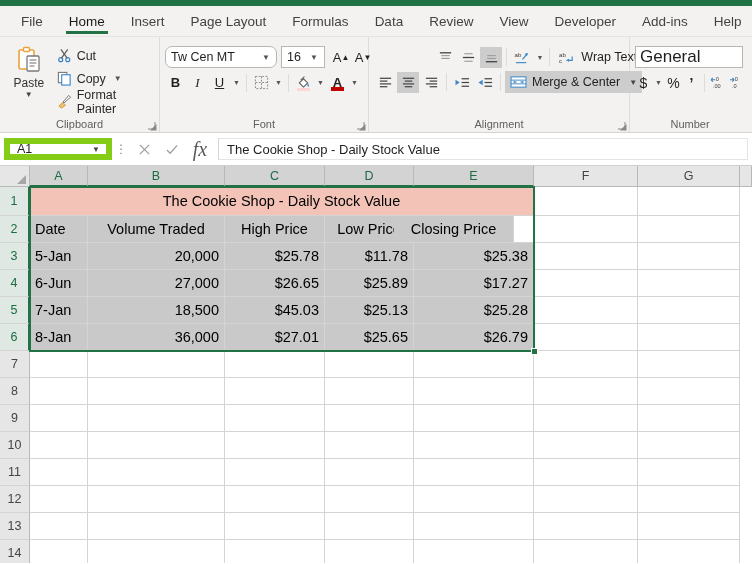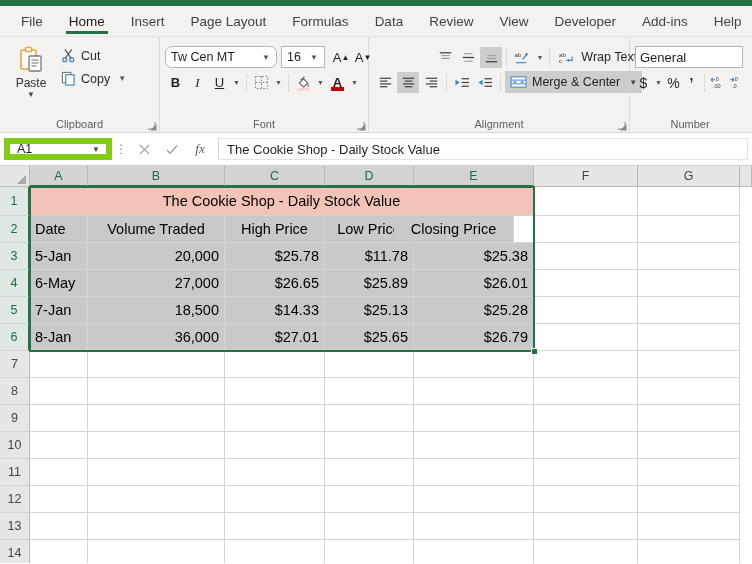--- a/index.html
+++ b/index.html
@@ -137,21 +137,21 @@
   }
   .merge-btn { background:#cdcdcd; }
   .merge-btn .car { font-size:8px; color:#444; margin-left: 4px; }
 
   
   .g-number { width: 120px; border-right: none; }
   .numfmt {
     width: 108px; height: 22px; margin-top: 5px;
     background:#fff; border:1px solid #b9b6b3;
     display:flex; align-items:center; padding: 0 4px;
-    font-size: 13px; color:#201f1e;
+    font-size: 17px; color:#201f1e;
   }
   .num-row { display:flex; align-items:center; gap:1px; padding-top:4px; }
   .nbtn {
     height:21px; min-width:17px; display:flex; align-items:center;
     justify-content:center; font-size:14px; color:#201f1e; cursor: default;
   }
 
   
   .formula-bar {
     height: 33px; background:#ffffff;
@@ -302,20 +302,29 @@
           <div class="clip-item">
             <span>
               <svg width="15" height="15" viewBox="0 0 16 16">
                 <rect x="1.5" y="1.5" width="9" height="11" fill="#fff" stroke="#7a7a7a" stroke-width="1.2"></rect>
                 <rect x="5" y="4" width="9" height="11" fill="#fff" stroke="#3b87c9" stroke-width="1.2"></rect>
               </svg>
             </span>
             <span>Copy</span>
             <span class="car">▼</span>
           </div>
+          <div class="clip-item">
+            <span>
+              <svg width="15" height="15" viewBox="0 0 16 16">
+                <path d="M2 13 L6 9 L9 12 L5 15 Z" fill="#f0c070" stroke="#c9922f" stroke-width="0.9"></path>
+                <path d="M6.5 8.5 L12.5 1.5 L14.5 3.5 L7.5 9.5 Z" fill="#fff" stroke="#6c6c6c" stroke-width="1"></path>
+              </svg>
+            </span>
+            <span>Format Painter</span>
+          </div>
         </div>
       </div>
       <div class="rgroup-label">Clipboard</div>
       <span class="dlg-launcher">
         <svg width="9" height="9" viewBox="0 0 9 9">
             <path d="M0 7 h7 V0" fill="none" stroke="#8a8886" stroke-width="1"></path>
             <path d="M2 8.5 L8.5 2 L8.5 8.5 Z" fill="#8a8886"></path>
           </svg>
       </span>
     </div>
@@ -556,21 +565,21 @@
         <svg width="13" height="13" viewBox="0 0 14 14">
             <path d="M2 2 L12 12 M12 2 L2 12" stroke="#a19f9d" stroke-width="1.4" fill="none"></path>
           </svg>
       </div>
       <div class="fb-btn">
         <svg width="14" height="13" viewBox="0 0 15 14">
             <path d="M2 7.5 L5.5 11 L13 2.5" stroke="#a19f9d" stroke-width="1.4" fill="none"></path>
           </svg>
       </div>
       <div class="fb-btn">
-        <span style="font-family:'Liberation Serif',serif;font-style:italic;font-size:13px;color:#5b5b5b;">fx</span>
+        <span style="font-family:'Liberation Serif',serif;font-style:italic;font-size:20px;color:#5b5b5b;">fx</span>
       </div>
     </div>
     <div class="fb-input">
       <span>The Cookie Shop - Daily Stock Value</span>
     </div>
   </div>
 
   <div class="grid-wrap">
     <div class="corner-box">
       <span class="corner-tri"></span>
@@ -727,42 +736,42 @@
         <div class="cell gray right" style="left: 195px; top: 56px; width: 100px; height: 27px;">
           <span>$25.78</span>
         </div>
         <div class="cell gray right" style="left: 295px; top: 56px; width: 89px; height: 27px;">
           <span>$11.78</span>
         </div>
         <div class="cell gray right" style="left: 384px; top: 56px; width: 120px; height: 27px;">
           <span>$25.38</span>
         </div>
         <div class="cell gray left" style="left: 0px; top: 83px; width: 58px; height: 27px;">
-          <span>6-May</span>
+          <span>6-Jun</span>
         </div>
         <div class="cell gray right" style="left: 58px; top: 83px; width: 137px; height: 27px;">
           <span>27,000</span>
         </div>
         <div class="cell gray right" style="left: 195px; top: 83px; width: 100px; height: 27px;">
           <span>$26.65</span>
         </div>
         <div class="cell gray right" style="left: 295px; top: 83px; width: 89px; height: 27px;">
           <span>$25.89</span>
         </div>
         <div class="cell gray right" style="left: 384px; top: 83px; width: 120px; height: 27px;">
-          <span>$26.01</span>
+          <span>$17.27</span>
         </div>
         <div class="cell gray left" style="left: 0px; top: 110px; width: 58px; height: 27px;">
           <span>7-Jan</span>
         </div>
         <div class="cell gray right" style="left: 58px; top: 110px; width: 137px; height: 27px;">
           <span>18,500</span>
         </div>
         <div class="cell gray right" style="left: 195px; top: 110px; width: 100px; height: 27px;">
-          <span>$14.33</span>
+          <span>$45.03</span>
         </div>
         <div class="cell gray right" style="left: 295px; top: 110px; width: 89px; height: 27px;">
           <span>$25.13</span>
         </div>
         <div class="cell gray right" style="left: 384px; top: 110px; width: 120px; height: 27px;">
           <span>$25.28</span>
         </div>
         <div class="cell gray left" style="left: 0px; top: 137px; width: 58px; height: 27px;">
           <span>8-Jan</span>
         </div>

